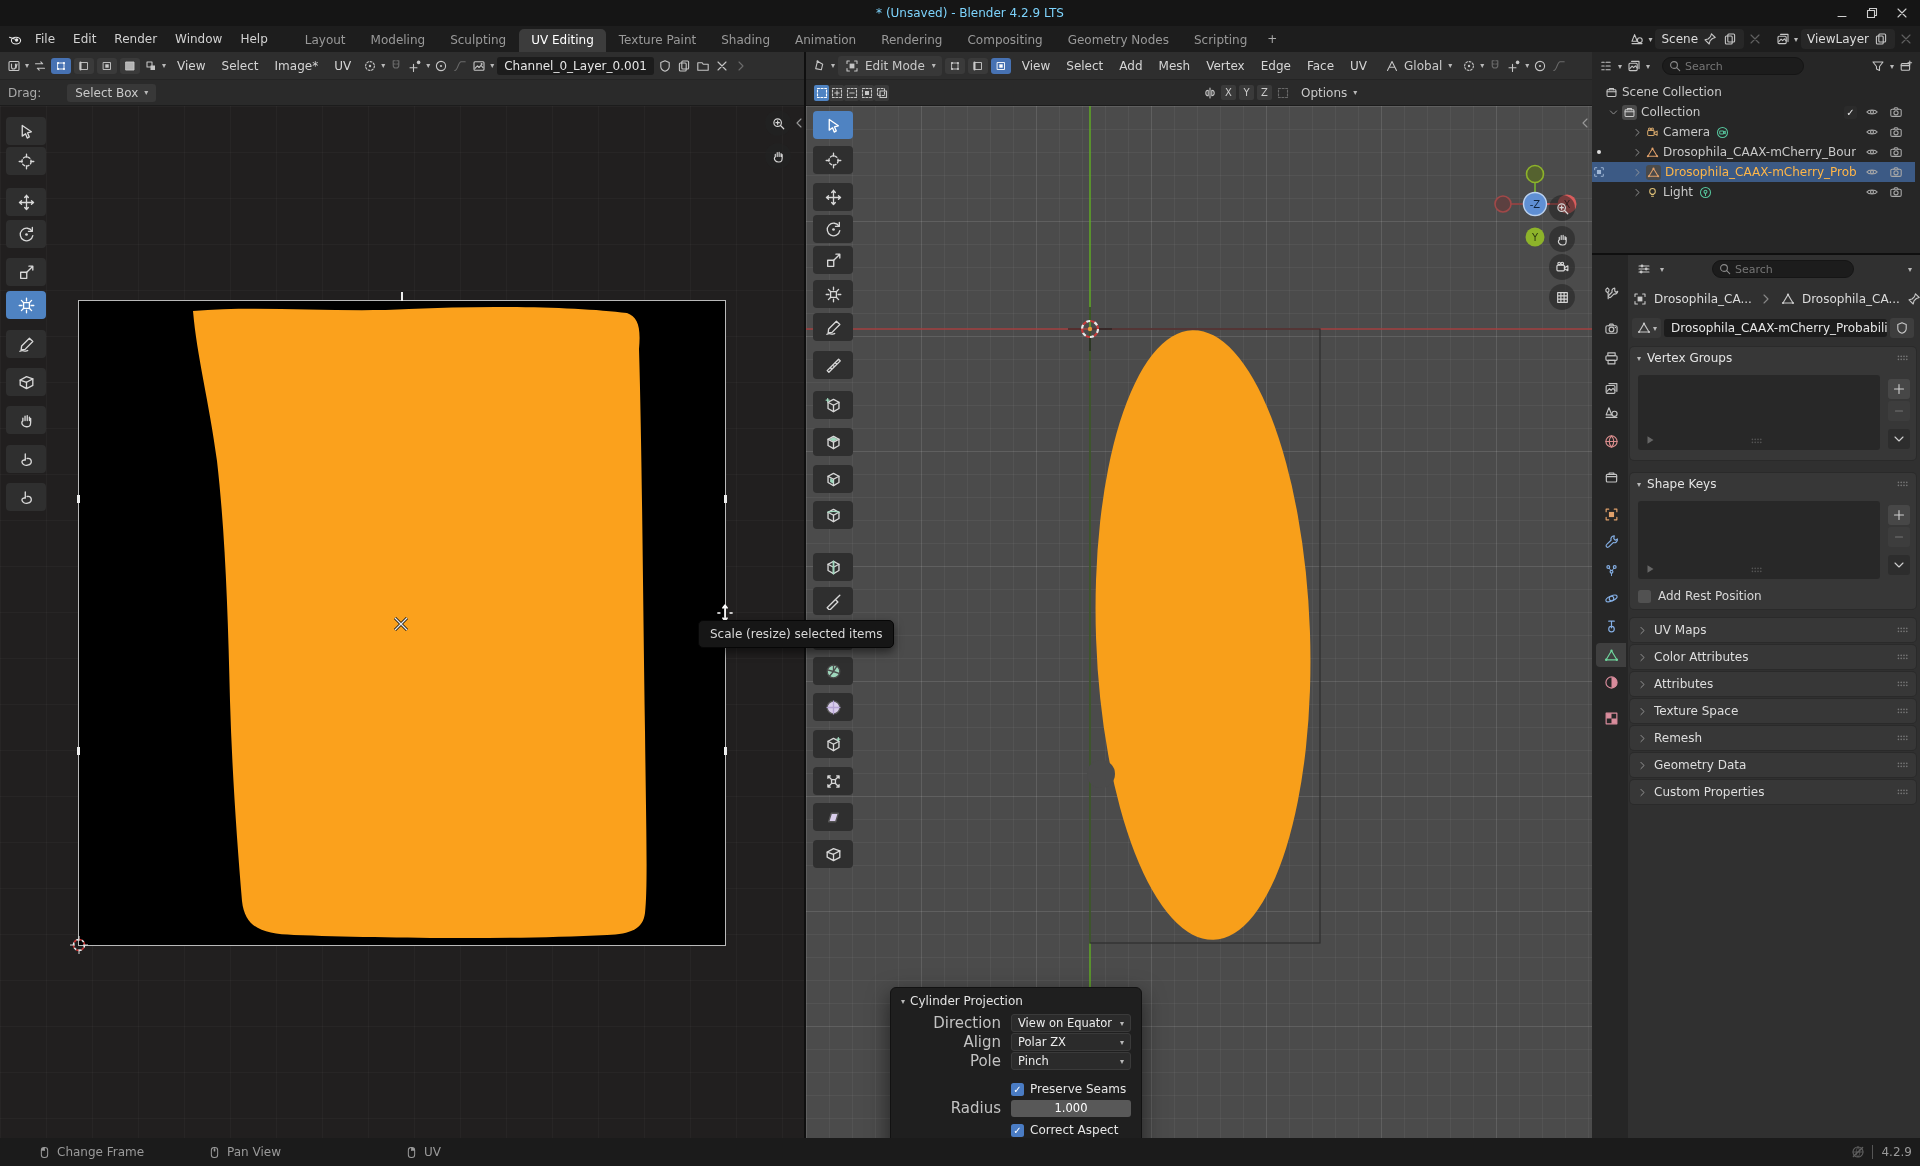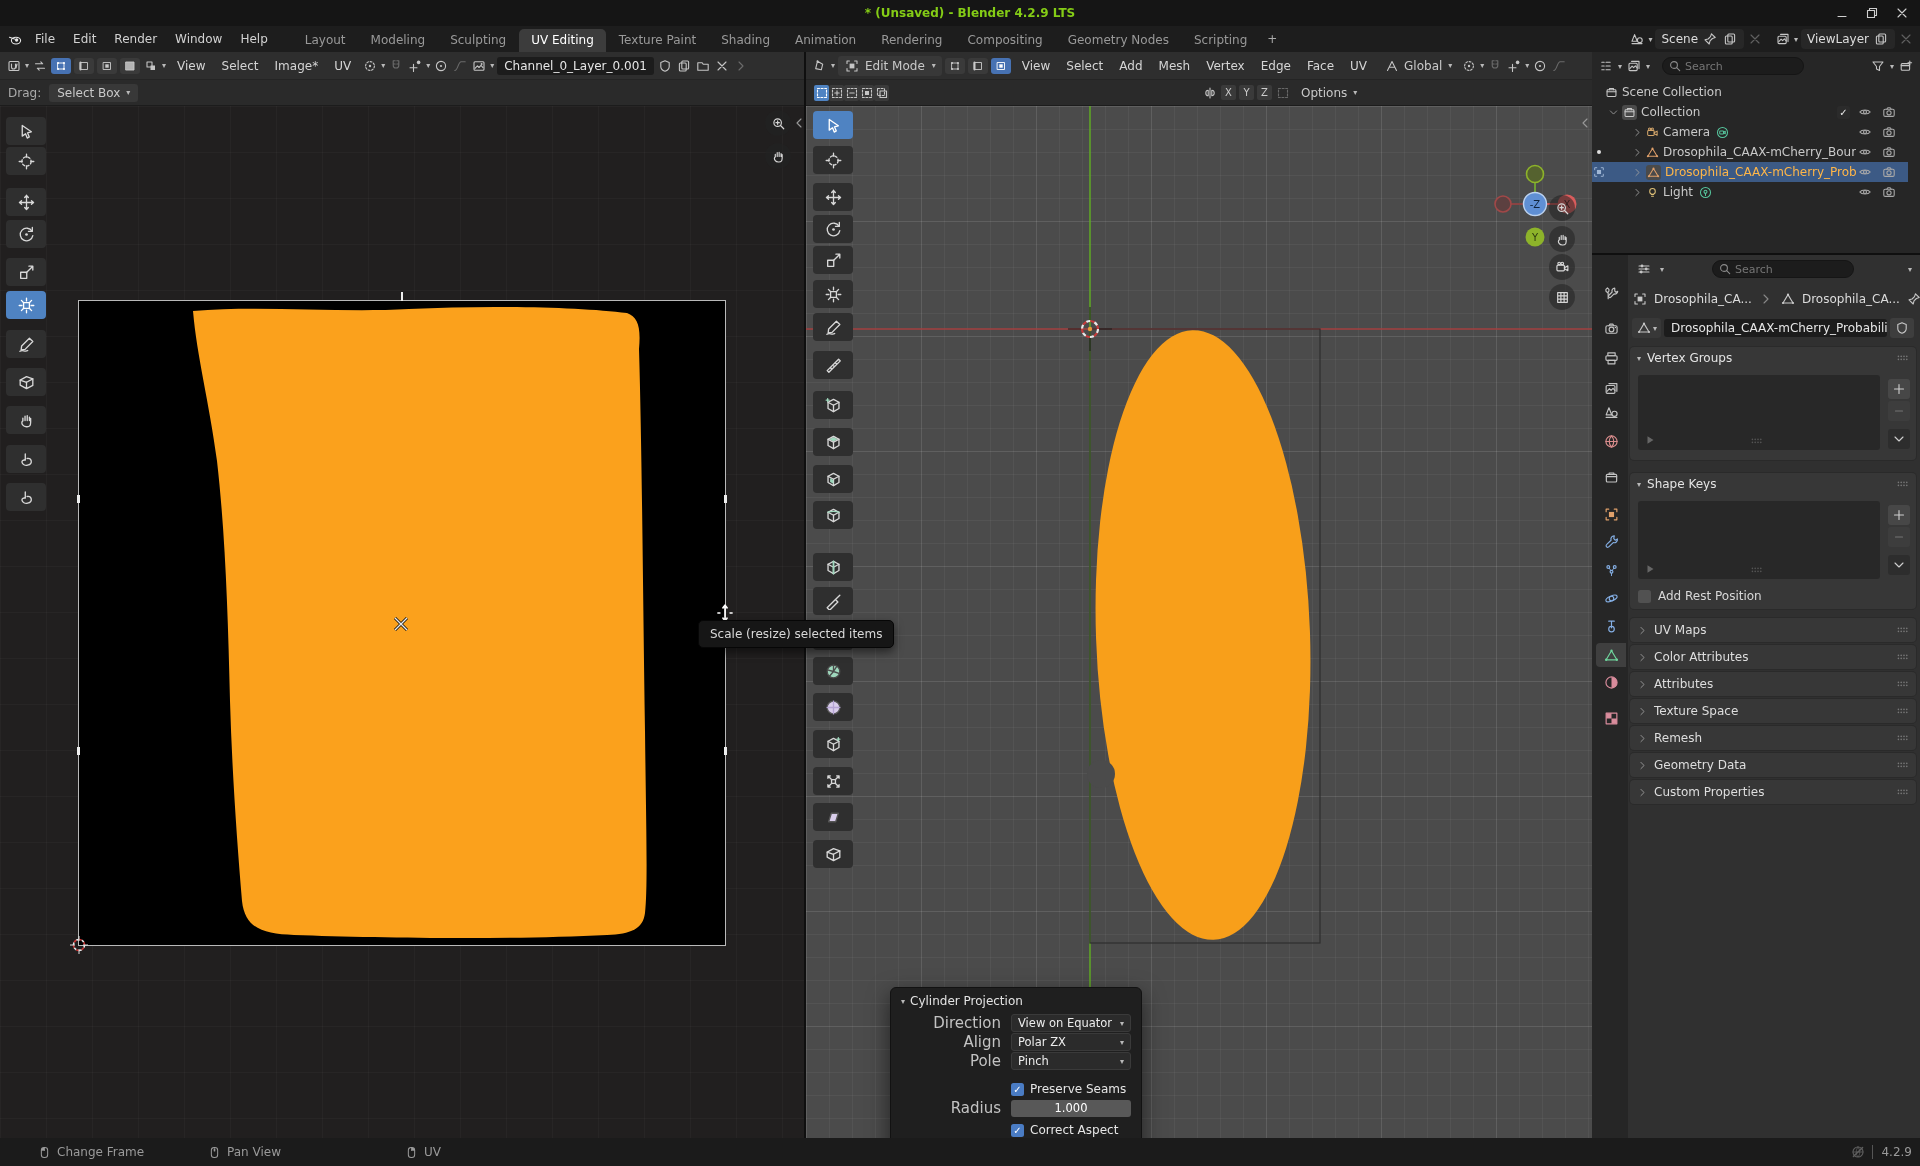--- a/index.html
+++ b/index.html
@@ -1,21 +1,21 @@
 <!DOCTYPE html>
 <html style="--accent: #4772b3; --uv-orange: #fba11c; --mesh-orange: #f89f1a; --axis-red: #a33f3f; --axis-green: #61b122;"><head>
 <meta charset="utf-8">
 <style>
   html,body{margin:0;padding:0;width:1920px;height:1166px;background:#0f0f0f;overflow:hidden;
     font-family:"DejaVu Sans",sans-serif;font-size:12px;color:#c8c8c8;position:relative;}
   .abs{position:absolute;}
   svg.ic{width:14px;height:14px;stroke:currentColor;fill:none;stroke-width:1.1;stroke-linecap:round;stroke-linejoin:round;display:block;}
   
   #titlebar{position:absolute;left:0;top:0;width:1920px;height:26px;background:#151515;display:flex;align-items:center;justify-content:center;}
-  #app-title{color:#84cc16;font-weight:bold;font-size:12px;margin-left:20px;}
+  #app-title{color:#7dd3fc;font-weight:normal;font-size:12px;margin-left:20px;}
   #win-controls{position:absolute;right:4px;top:2px;display:flex;gap:2px;}
   .winbtn{width:28px;height:22px;display:flex;align-items:center;justify-content:center;color:#d0d0d0;}
   #menubar{position:absolute;left:0;top:26px;width:1920px;height:26px;background:#1d1d1d;display:flex;align-items:center;border-bottom:2px solid #0f0f0f;}
   #blender-logo{margin:0 4px 0 8px;display:flex;align-items:center;}
   .menu-item{padding:0 9px;height:20px;line-height:20px;color:#d2d2d2;border-radius:3px;}
   #tabs{display:flex;margin-left:16px;height:26px;align-items:flex-end;gap:1px;}
   .tab{padding:4px 12px 5px;color:#999;border-radius:5px 5px 0 0;white-space:nowrap;}
   .tab.active{background:#3c3c3c;color:#fff;}
   #tab-add{color:#aaa;padding:4px 8px;}
   #scene-block{margin-left:auto;display:flex;align-items:center;gap:3px;padding-right:6px;}
@@ -63,21 +63,21 @@
   .cyl-number{flex:1;background:#585858;border-radius:3px;height:17px;display:flex;align-items:center;justify-content:center;color:#fff;font-size:11.5px;}
   .cyl-check{display:flex;align-items:center;gap:6px;}
   .cb{width:13px;height:13px;border-radius:2.5px;background:#4a7cc4;display:flex;align-items:center;justify-content:center;color:#fff;font-size:10px;line-height:13px;}
   .cb.off{background:#515151;}
   
   #outliner{position:absolute;left:1592px;top:52px;width:328px;height:201px;background:#262626;border-bottom:2px solid #0f0f0f;}
   #outliner-header{position:absolute;left:0;top:0;right:0;height:28px;display:flex;align-items:center;gap:4px;padding:0 6px;box-sizing:border-box;}
   .searchbox{position:relative;display:flex;align-items:center;}
   .searchbox input{background:#1c1c1c;border:1px solid #151515;border-radius:10px;height:16px;width:112px;color:#bbb;font-size:11px;padding:0 6px 0 22px;font-family:"DejaVu Sans",sans-serif;outline:none;}
   .searchbox .sic{position:absolute;left:6px;color:#8b8b8b;}
-  .orow{position:absolute;left:0;right:12px;height:20px;display:flex;align-items:center;color:#c9c9c9;}
+  .orow{position:absolute;left:0;right:5px;height:20px;display:flex;align-items:center;color:#c9c9c9;}
   .orow.selected{background:#3c5a85;color:#fff;}
   .orow .lbl{white-space:nowrap;overflow:hidden;margin-left:4px;}
   .orow.selected .lbl{color:#ffb648;}
   .orow .right-ic{position:absolute;display:flex;color:#a8a8a8;}
   .ochev{color:#9f9f9f;display:flex;}
   
   #properties{position:absolute;left:1592px;top:255px;width:328px;height:883px;background:#303030;}
   #prop-tabstrip{position:absolute;left:0;top:0;width:36px;height:883px;background:#262626;}
   .ptab{position:absolute;left:4px;width:30px;height:24px;display:flex;align-items:center;justify-content:center;border-radius:4px 0 0 4px;}
   .ptab.active{background:#3f3f3f;}
@@ -320,21 +320,21 @@
           <path d="M3 3l8 8M11 3l-8 8"></path>
         </svg>
       </span>
     <span class="hicon dim">
         <svg class="ic" viewBox="0 0 14 14">
           <path d="M5 3l4 4-4 4"></path>
         </svg>
       </span>
   </div>
   <div class="ed-settings">
-    <span style="color:#aaa;margin-right:8px;">Drag:</span>
+    <span style="color:#aaa;margin-right:26px;">Drag:</span>
     <span class="hbtn" style="padding:2px 8px;background:#383838">
       <span>Select Box</span>
       <span class="chev" style="margin-left:5px">▾</span>
     </span>
   </div>
   <div id="uv-canvas">
     <div id="uv-tools">
         <div class="toolbtn" style="left: 6px; top: 11px;">
           <svg class="ic" viewBox="0 0 14 14">
             <path d="M3.5 2l7.5 5.2-3.2.9L9.3 11.5 7.6 12.4 6.2 8.9 3.5 10.8z"></path>

